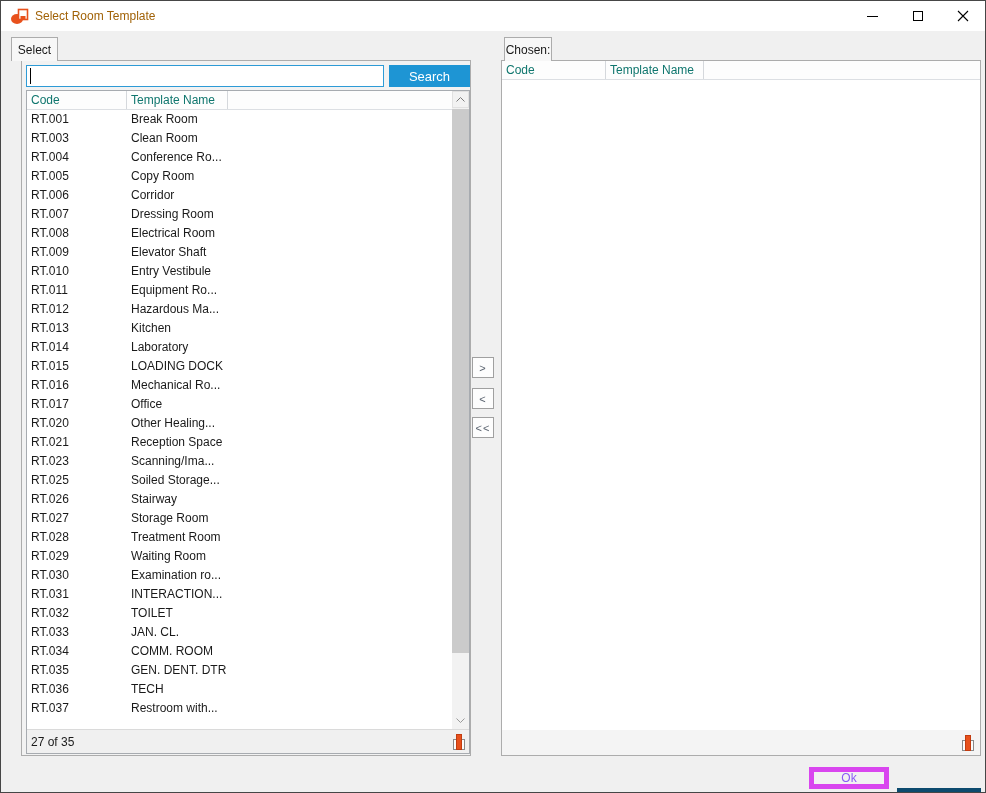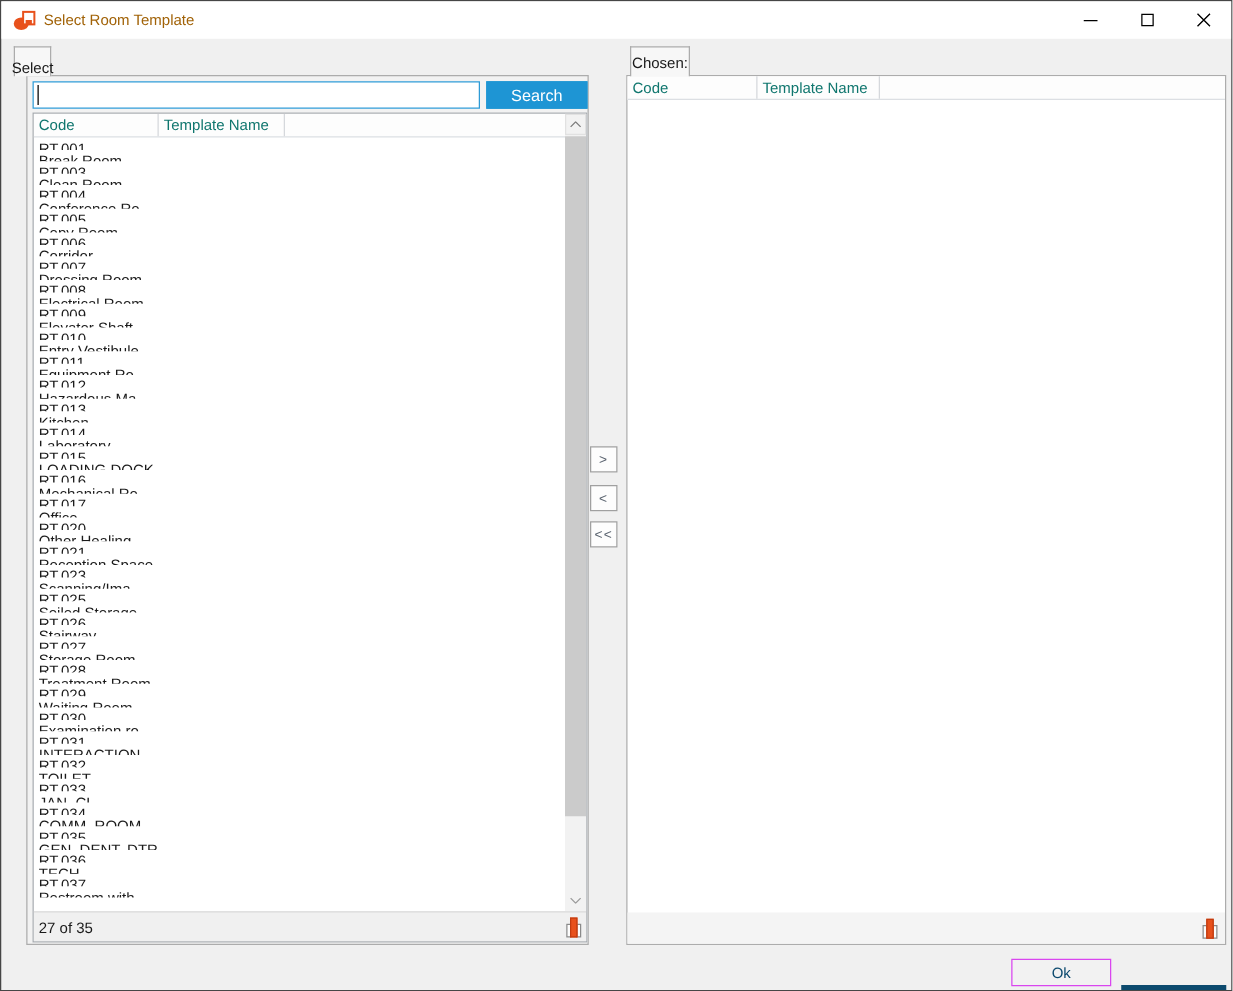--- a/index.html
+++ b/index.html
@@ -17,21 +17,21 @@
   .btn-min{right:90px;} .btn-max{right:45px;} .btn-close{right:0;}
   .glyph-min{width:11px;height:1px;background:#000;}
   .glyph-max{width:10px;height:10px;border:1px solid #000;}
   
   .tab{
     position:absolute;top:36px;height:24px;background:#f7f7f7;
     border:1px solid #acacac;border-bottom:none;z-index:3;
     display:flex;align-items:center;justify-content:center;padding:0 10px;
     font-size:12px;
   }
-  .tab-select{left:10px;width:30px;align-items:flex-end;}
+  .tab-select{left:10px;width:47px;}
   .tab-chosen{left:503px;width:48px;}
   
   .panel{position:absolute;border:1px solid #acacac;z-index:1;}
   .panel-left{left:20px;top:59px;width:450px;height:696px;background:#f2f2f2;}
   .panel-right{left:500px;top:59px;width:480px;height:696px;background:#ffffff;}
   
   .search-input{
     position:absolute;left:4px;top:4px;width:358px;height:22px;
     border:1px solid #2e9bd6;background:#fff;padding:2px 4px;
     font-family:"Liberation Sans", sans-serif;font-size:12px;outline:none;
@@ -46,21 +46,21 @@
   }
   
   .listbox{
     position:absolute;left:4px;top:29px;width:444px;height:664px;
     border:1px solid #a7abb0;background:#fff;overflow:hidden;
   }
   .grid-header{display:flex;height:19px;background:#fdfdfd;border-bottom:1px solid #dcdfe3;}
   .grid-header .hc{padding:2px 0 0 4px;font-size:12px;color:#0f766e;border-right:1px solid #d5d8dc;overflow:hidden;white-space:nowrap;}
   .hc-code{width:100px;} .hc-name{width:101px;} .hc-fill{flex:1;border-right:none !important;}
   .rows-viewport{position:absolute;left:0;top:19px;right:17px;bottom:24px;overflow:hidden;}
-  .grid-row{display:flex;height:19px;cursor:default;flex-direction:column;}
+  .grid-row{display:flex;height:19px;cursor:default;}
   .grid-row .rc{padding:2px 0 0 4px;font-size:12px;white-space:nowrap;overflow:hidden;}
   .rc-code{width:100px;} .rc-name{width:101px;}
   
   .vscroll{position:absolute;top:0;right:0;width:17px;bottom:24px;background:#f2f2f2;}
   .sb-btn{position:absolute;left:0;width:17px;height:17px;background:#f2f2f2;display:flex;align-items:center;justify-content:center;}
   .sb-up{top:0;border:1px solid #e1e1e1;}
   .sb-down{bottom:0;}
   .sb-thumb{position:absolute;left:0;top:18px;width:17px;height:544px;background:#cbcbcb;}
   
   .list-footer{
@@ -80,21 +80,21 @@
   .xfer-right{top:356px;} .xfer-left{top:387px;} .xfer-all-left{top:416px;}
   
   .panel-right .grid-header .hc-code{width:104px;}
   .panel-right .grid-header .hc-name{width:98px;}
   .right-footer{position:absolute;left:0;right:0;bottom:0;height:25px;background:#f4f4f4;display:flex;align-items:flex-end;justify-content:flex-end;padding:0 6px 4px 0;}
   
   .dlg-btn{
     position:absolute;top:766px;height:22px;display:flex;align-items:center;justify-content:center;
     font-family:"Liberation Sans",sans-serif;font-size:12px;cursor:default;
   }
-  .btn-ok{left:808px;width:80px;background:#f2f2f2;border:1px solid #d946ef;color:#0c4a6e;}
+  .btn-ok{left:808px;width:80px;background:#f2f2f2;border:5px solid #d946ef;color:#8b5cf6;}
   .btn-cancel{left:896px;width:84px;background:#e1e1e1;border:4px solid #0c4a6e;color:#000;margin-top:21px;}
 </style>
 </head>
 <body>
 
 <div class="window">
 
   <div class="titlebar">
     <span class="app-icon">
       <svg width="20" height="18" viewBox="0 0 20 18">

